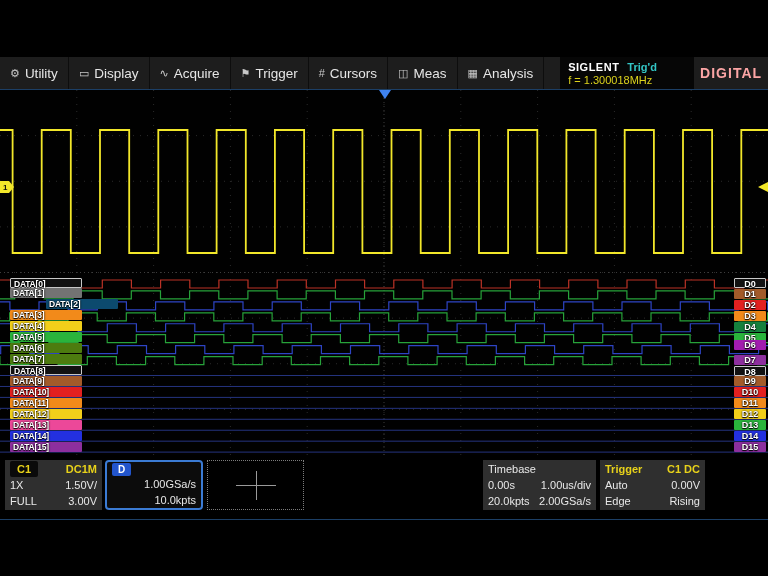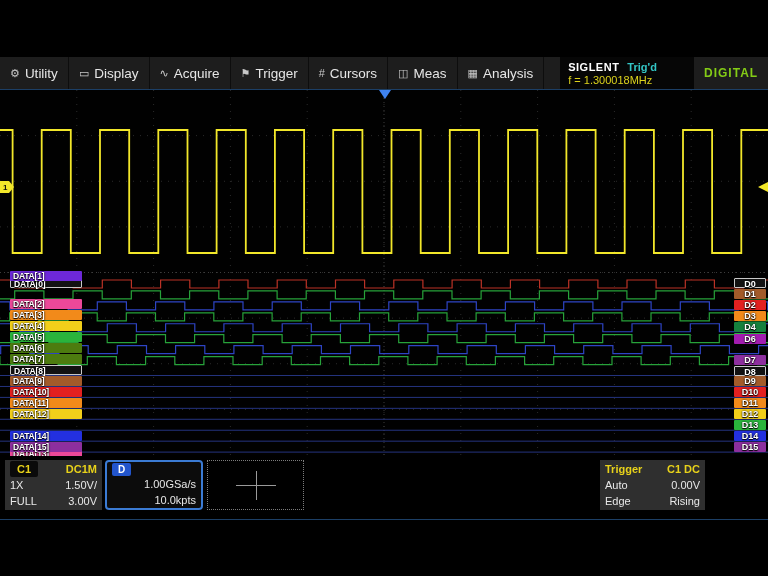--- a/index.html
+++ b/index.html
@@ -13,21 +13,21 @@
   .menu-item{display:flex;align-items:center;gap:5px;padding:0 10px;font-size:13.5px;
     border-right:1px solid #0d0d0d;white-space:nowrap;cursor:default;}
   .menu-item .mi{font-size:11px;color:#c8c8c8;}
   .brand-block{margin-left:16px;background:#060606;display:flex;flex-direction:column;
     justify-content:center;padding:0 8px;min-width:118px;}
   .brand-top{display:flex;gap:8px;align-items:baseline;}
   .brand-name{color:#fff;font-weight:bold;font-size:11px;letter-spacing:.5px;}
   .trig-status{color:#33c6c6;font-size:11px;font-weight:bold;}
   .freq-counter{color:#ddd31c;font-size:11px;margin-top:1px;}
   .digital-label{flex:1;display:flex;align-items:center;justify-content:center;
-    font-size:12px;font-weight:bold;color:#84cc16;letter-spacing:1px;}
+    font-size:14px;font-weight:bold;color:#fca5a5;letter-spacing:1px;}
   .sep-line{position:absolute;left:0;width:768px;height:1px;background:#1c3f66;}
 
   
   .grid-area{position:absolute;left:0;top:35px;width:768px;height:365px;background:#010101;}
   svg{display:block}
 
   
   .dlabel{position:absolute;left:10px;width:72px;height:10px;border-radius:1px;
     font-size:8.5px;font-weight:bold;color:#fff;line-height:10px;padding-left:3px;
     text-shadow:0 0 2px #000, 0 1px 1px #000;box-sizing:border-box;letter-spacing:-.2px;}
@@ -144,44 +144,44 @@
           </g>
         <polygon id="trigpos" points="379,0 391,0 385,9" fill="#3f83f0"></polygon>
         <polygon id="triglvl" points="768,92 768,102 758,97" fill="#f2e72a"></polygon>
         <g>
           <polygon id="c1mark" points="0,91 9,91 14,97 9,103 0,103" fill="#f2e72a"></polygon>
           <text id="c1marktxt" x="3" y="100" font-size="8" font-weight="bold" fill="#111">1</text>
         </g>
       </svg>
       <div id="labels-left">
           <div class="dlabel" style="top: 187.5px; background: rgb(18, 18, 18); border: 1px solid rgb(200, 200, 200);">DATA[0]</div>
-          <div class="dlabel" style="top: 181px; background: #6d28d9;">DATA[1]</div>
-          <div class="dlabel" style="top: 209.38px; background: #ec4899;">DATA[2]</div>
+          <div class="dlabel" style="top: 198px; background: #737373;">DATA[1]</div>
+          <div class="dlabel" style="top: 209.38px; background: #0c4a6e; margin-left: 36px;">DATA[2]</div>
           <div class="dlabel" style="top: 220.32px; background: rgb(242, 138, 26);">DATA[3]</div>
           <div class="dlabel" style="top: 231.26px; background: rgb(242, 207, 26);">DATA[4]</div>
           <div class="dlabel" style="top: 242.2px; background: rgb(42, 180, 60);">DATA[5]</div>
           <div class="dlabel" style="top: 253.14px; background: #4d7c0f;">DATA[6]</div>
           <div class="dlabel" style="top: 264.08px; background: #4d7c0f;">DATA[7]</div>
           <div class="dlabel" style="top: 275.02px; background: rgb(18, 18, 18); border: 1px solid rgb(200, 200, 200);">DATA[8]</div>
           <div class="dlabel" style="top: 285.96px; background: rgb(163, 91, 42);">DATA[9]</div>
           <div class="dlabel" style="top: 296.9px; background: rgb(227, 32, 32);">DATA[10]</div>
           <div class="dlabel" style="top: 307.84px; background: rgb(242, 138, 26);">DATA[11]</div>
           <div class="dlabel" style="top: 318.78px; background: rgb(242, 207, 26);">DATA[12]</div>
-          <div class="dlabel" style="top: 329.72px; background: #ec4899; margin-top: 29px;">DATA[13]</div>
+          <div class="dlabel" style="top: 329.72px; background: #ec4899;">DATA[13]</div>
           <div class="dlabel" style="top: 340.66px; background: rgb(35, 48, 224);">DATA[14]</div>
           <div class="dlabel" style="top: 351.6px; background: rgb(141, 47, 158);">DATA[15]</div>
         </div>
       <div id="labels-right">
           <div class="rlabel" style="top: 188px; background: rgb(18, 18, 18); border: 1px solid rgb(200, 200, 200);">D0</div>
           <div class="rlabel" style="top: 198.94px; background: rgb(163, 91, 42);">D1</div>
           <div class="rlabel" style="top: 209.88px; background: rgb(227, 32, 32);">D2</div>
           <div class="rlabel" style="top: 220.82px; background: rgb(242, 138, 26);">D3</div>
           <div class="rlabel" style="top: 231.76px; background: #15803d;">D4</div>
           <div class="rlabel" style="top: 242.7px; background: rgb(42, 180, 60);">D5</div>
-          <div class="rlabel" style="top: 244px; background: #a21caf;">D6</div>
+          <div class="rlabel" style="top: 250px; background: #a21caf;">D6</div>
           <div class="rlabel" style="top: 264.58px; background: rgb(141, 47, 158);">D7</div>
           <div class="rlabel" style="top: 275.52px; background: rgb(18, 18, 18); border: 1px solid rgb(200, 200, 200);">D8</div>
           <div class="rlabel" style="top: 286.46px; background: rgb(163, 91, 42);">D9</div>
           <div class="rlabel" style="top: 297.4px; background: rgb(227, 32, 32);">D10</div>
           <div class="rlabel" style="top: 308.34px; background: rgb(242, 138, 26);">D11</div>
           <div class="rlabel" style="top: 319.28px; background: rgb(242, 207, 26);">D12</div>
           <div class="rlabel" style="top: 330.22px; background: rgb(42, 180, 60);">D13</div>
           <div class="rlabel" style="top: 341.16px; background: rgb(35, 48, 224);">D14</div>
           <div class="rlabel" style="top: 352.1px; background: rgb(141, 47, 158);">D15</div>
         </div>
@@ -208,20 +208,34 @@
         <div><span class="dchip">D</span></div>
         <div class="val">1.00GSa/s</div>
         <div class="val">10.0kpts</div>
       </div>
 
       <div class="emptyslot">
         <div class="crossh" style="left:28px;top:24px;width:40px;height:1px;"></div>
         <div class="crossh" style="left:48px;top:10px;width:1px;height:29px;"></div>
       </div>
 
+      <div class="descbox" style="left:483px;width:113px;">
+        <div class="row3">
+            <span>Timebase</span>
+            <span></span>
+          </div>
+        <div class="row3">
+          <span>0.00s</span>
+          <span>1.00us/div</span>
+        </div>
+        <div class="row3">
+          <span>20.0kpts</span>
+          <span>2.00GSa/s</span>
+        </div>
+      </div>
 
       <div class="descbox" style="left:600px;width:105px;">
         <div class="row3">
           <span class="yellow bold">Trigger</span>
           <span class="yellow bold">C1 DC</span>
         </div>
         <div class="row3">
           <span>Auto</span>
           <span>0.00V</span>
         </div>

